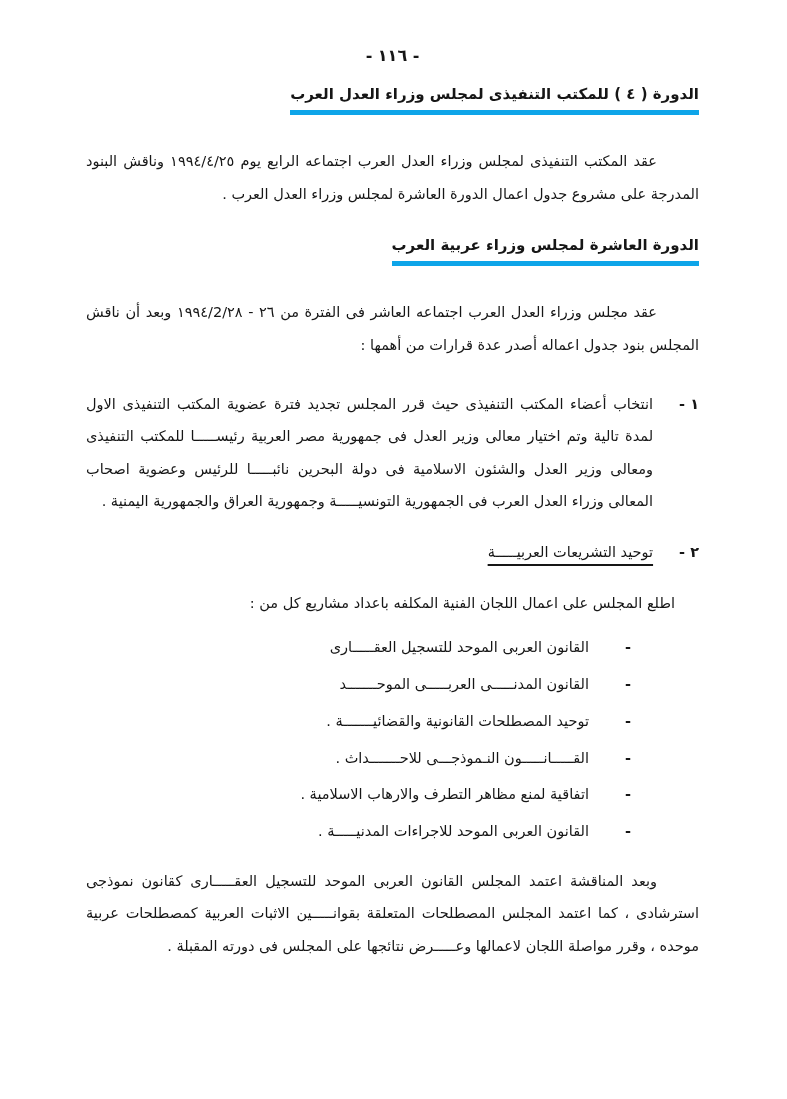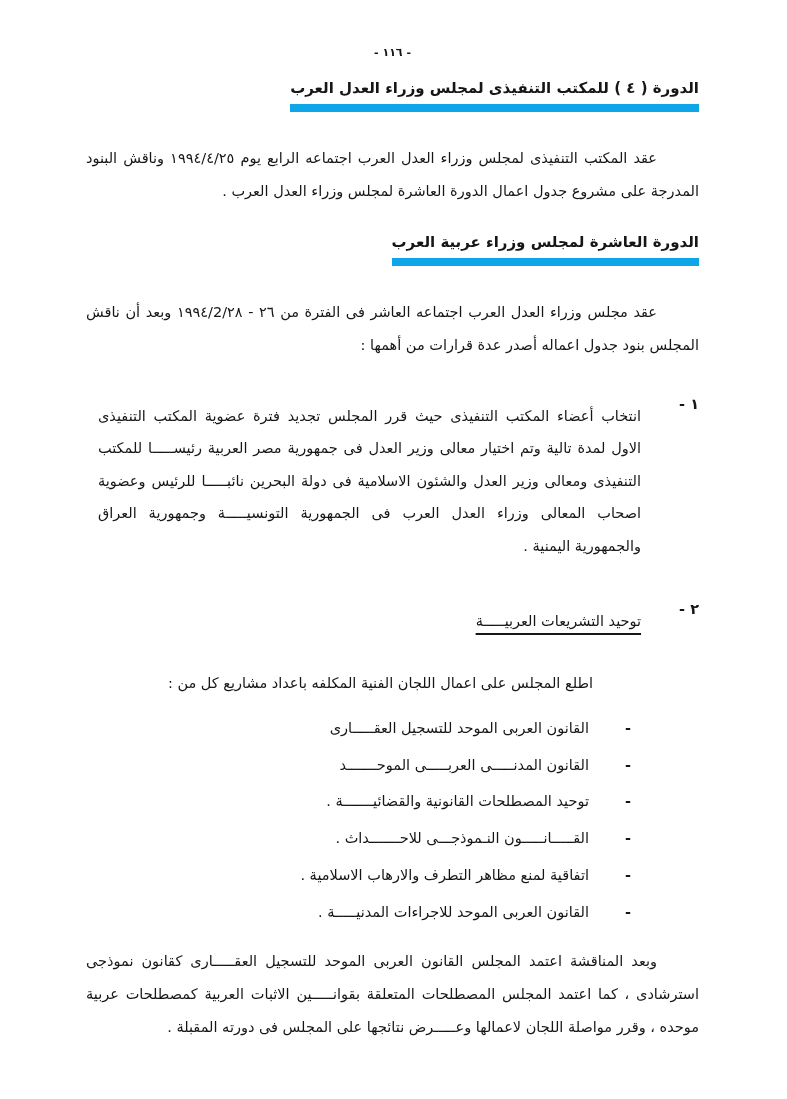--- a/index.html
+++ b/index.html
@@ -16,67 +16,67 @@
     direction: rtl;
     font-family: "DejaVu Sans", sans-serif;
     box-sizing: border-box;
     padding: 46px 88px 0 86px;
     overflow: hidden;
     font-size: 14.5px;
   }
   .page-number {
     text-align: center;
     font-weight: bold;
-    font-size: 11px;
+    font-size: 16px;
     margin-bottom: 20px;
     letter-spacing: 2px;
   }
   .heading-row {
     text-align: right;
     margin-bottom: 30px;
   }
   .heading {
     display: inline-block;
     font-weight: bold;
     font-size: 15px;
     padding-bottom: 7px;
-    border-bottom: 8px solid #0ea5e9;
+    border-bottom: 5px solid #0ea5e9;
   }
   .para {
     margin: 12px 0 26px 0;
     line-height: 2.25;
     text-align: justify;
     text-indent: 42px;
     font-weight: 500;
   }
   .num-item {
     display: flex;
     gap: 26px;
     margin-bottom: 18px;
   }
   .num {
     font-weight: bold;
     white-space: nowrap;
     line-height: 2.25;
   }
   .num-text {
     flex: 1;
-    margin: 12px;
+    margin: 0;
     line-height: 2.25;
     text-align: justify;
     font-weight: 500;
   }
   .underlined {
     text-decoration: underline;
     text-underline-offset: 7px;
     text-decoration-thickness: 1.5px;
   }
   .intro {
     text-indent: 24px;
-    text-align: center;
+    text-align: right;
     margin-bottom: 18px;
   }
   .sub-list {
     margin-bottom: 22px;
   }
   .sub-item {
     display: flex;
     gap: 36px;
     padding-right: 68px;
     margin-bottom: 15px;

